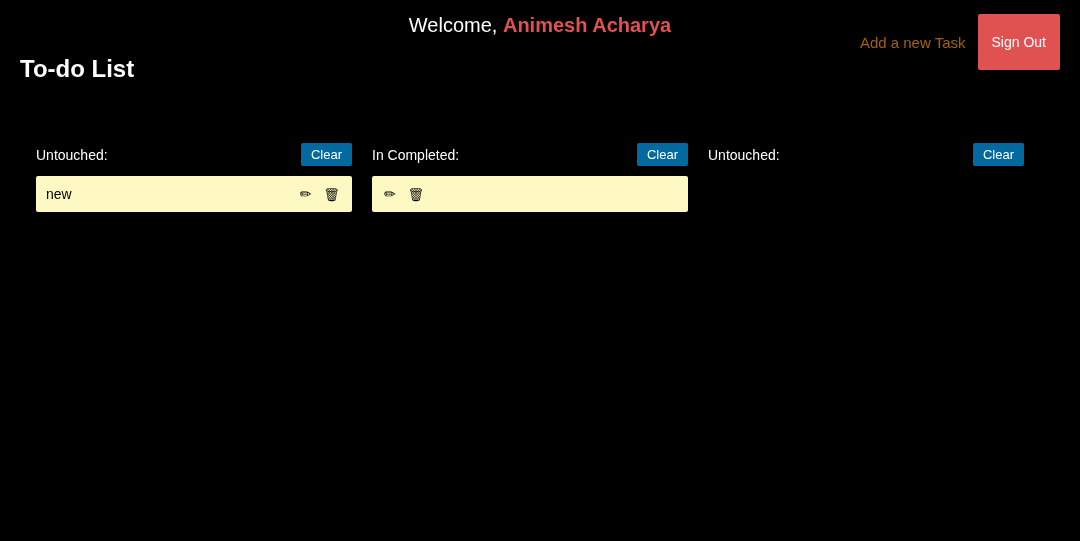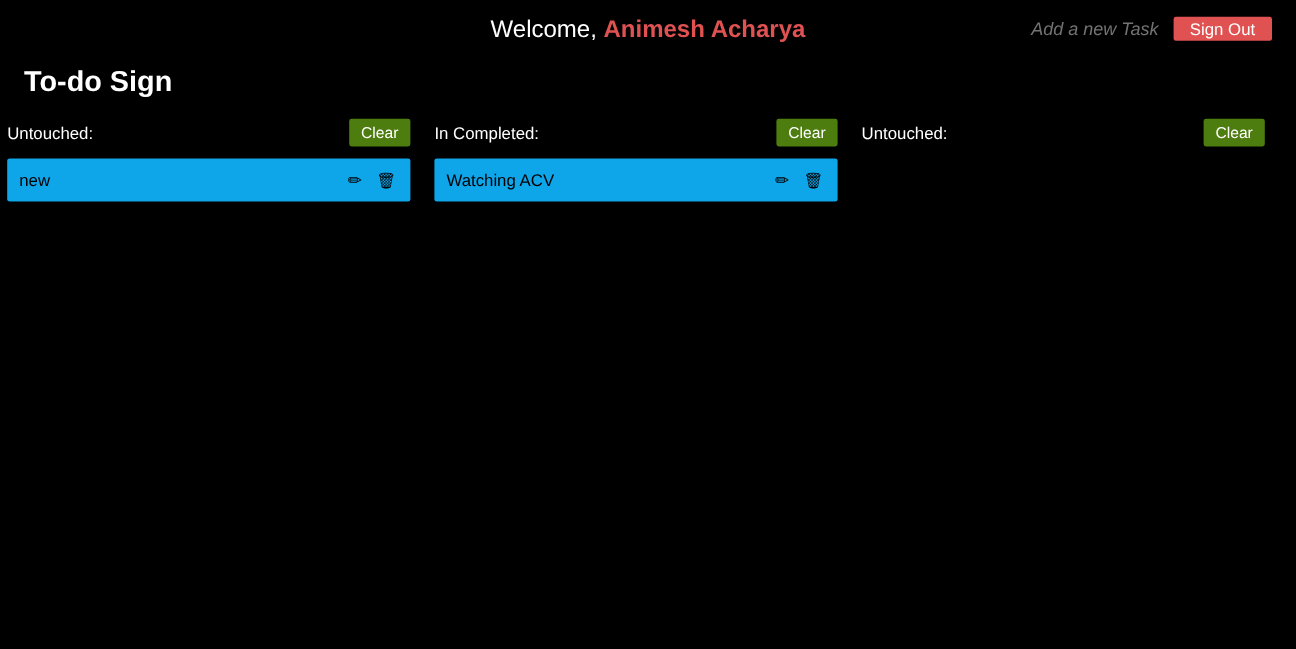--- a/index.html
+++ b/index.html
@@ -38,78 +38,78 @@
 
     .header-actions {
       position: absolute;
       right: 20px;
       display: flex;
       align-items: center;
       gap: 12px;
     }
 
     .add-task-text {
-      color: #737373;
+      color: #a16207;
       font-size: 15px;
       cursor: pointer;
-      font-style: italic;
     }
 
     .sign-out-btn {
       background-color: #e05252;
       color: #ffffff;
       border: none;
-      padding: 2px 14px;
+      padding: 20px 14px;
       font-size: 14px;
       cursor: pointer;
       border-radius: 2px;
     }
 
     .page-title {
       color: #ffffff;
       font-size: 24px;
       font-weight: bold;
       padding: 4px 20px 16px 20px;
     }
 
     .columns {
       display: flex;
-      padding: 0 6px;
+      padding: 0 36px;
       gap: 0;
+      margin-top: 44px;
     }
 
     .column {
       flex: 1;
       padding-right: 20px;
     }
 
     .column-header {
       display: flex;
       align-items: center;
       justify-content: space-between;
       margin-bottom: 10px;
     }
 
     .column-label {
       font-size: 14px;
       color: #ffffff;
     }
 
     .clear-btn {
-      background-color: #4d7c0f;
+      background-color: #0369a1;
       color: #ffffff;
       border: none;
       padding: 4px 10px;
       font-size: 13px;
       cursor: pointer;
       border-radius: 2px;
     }
 
     .task-item {
-      background-color: #0ea5e9;
+      background-color: #fef9c3;
       color: #000000;
       display: flex;
       align-items: center;
       justify-content: space-between;
       padding: 8px 10px;
       border-radius: 2px;
       margin-bottom: 8px;
     }
 
     .task-text {
@@ -149,21 +149,21 @@
 <div class="header">
   <div class="header-title">
     <span>Welcome, </span><span class="user-name">Animesh Acharya</span>
   </div>
   <div class="header-actions">
     <span class="add-task-text">Add a new Task</span>
     <button class="sign-out-btn">Sign Out</button>
   </div>
 </div>
 
-<div class="page-title">To-do Sign</div>
+<div class="page-title">To-do List</div>
 
 <div class="columns">
 
   <div class="column">
     <div class="column-header">
       <span class="column-label">Untouched:</span>
       <button class="clear-btn">Clear</button>
     </div>
     <div class="task-item">
       <span class="task-text">new</span>
@@ -173,21 +173,20 @@
       </div>
     </div>
   </div>
 
   <div class="column">
     <div class="column-header">
       <span class="column-label">In Completed:</span>
       <button class="clear-btn">Clear</button>
     </div>
     <div class="task-item">
-      <span class="task-text">Watching ACV</span>
       <div class="task-actions">
         <button class="task-edit-btn"><span class="pencil-icon"></span></button>
         <button class="task-delete-btn"><span class="trash-icon"></span></button>
       </div>
     </div>
   </div>
 
   <div class="column">
     <div class="column-header">
       <span class="column-label">Untouched:</span>

